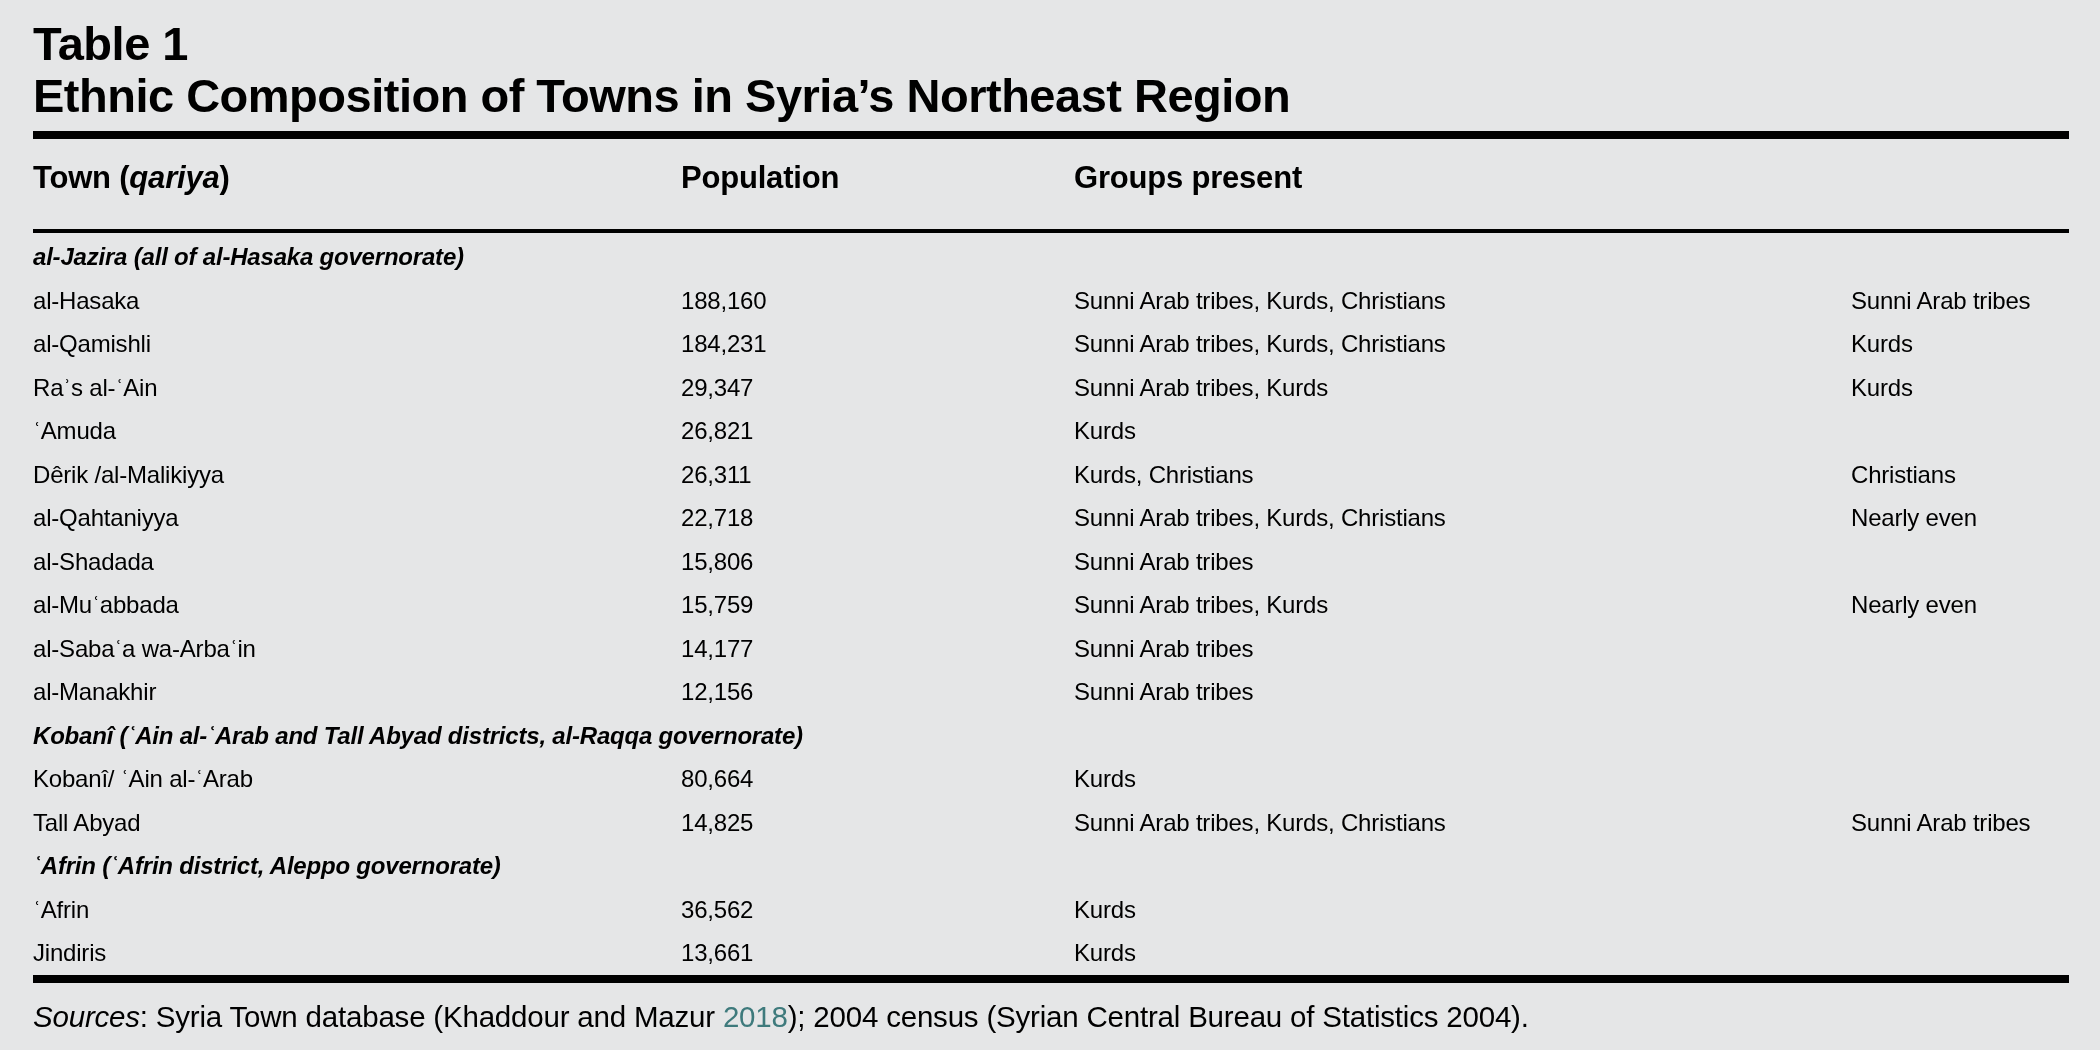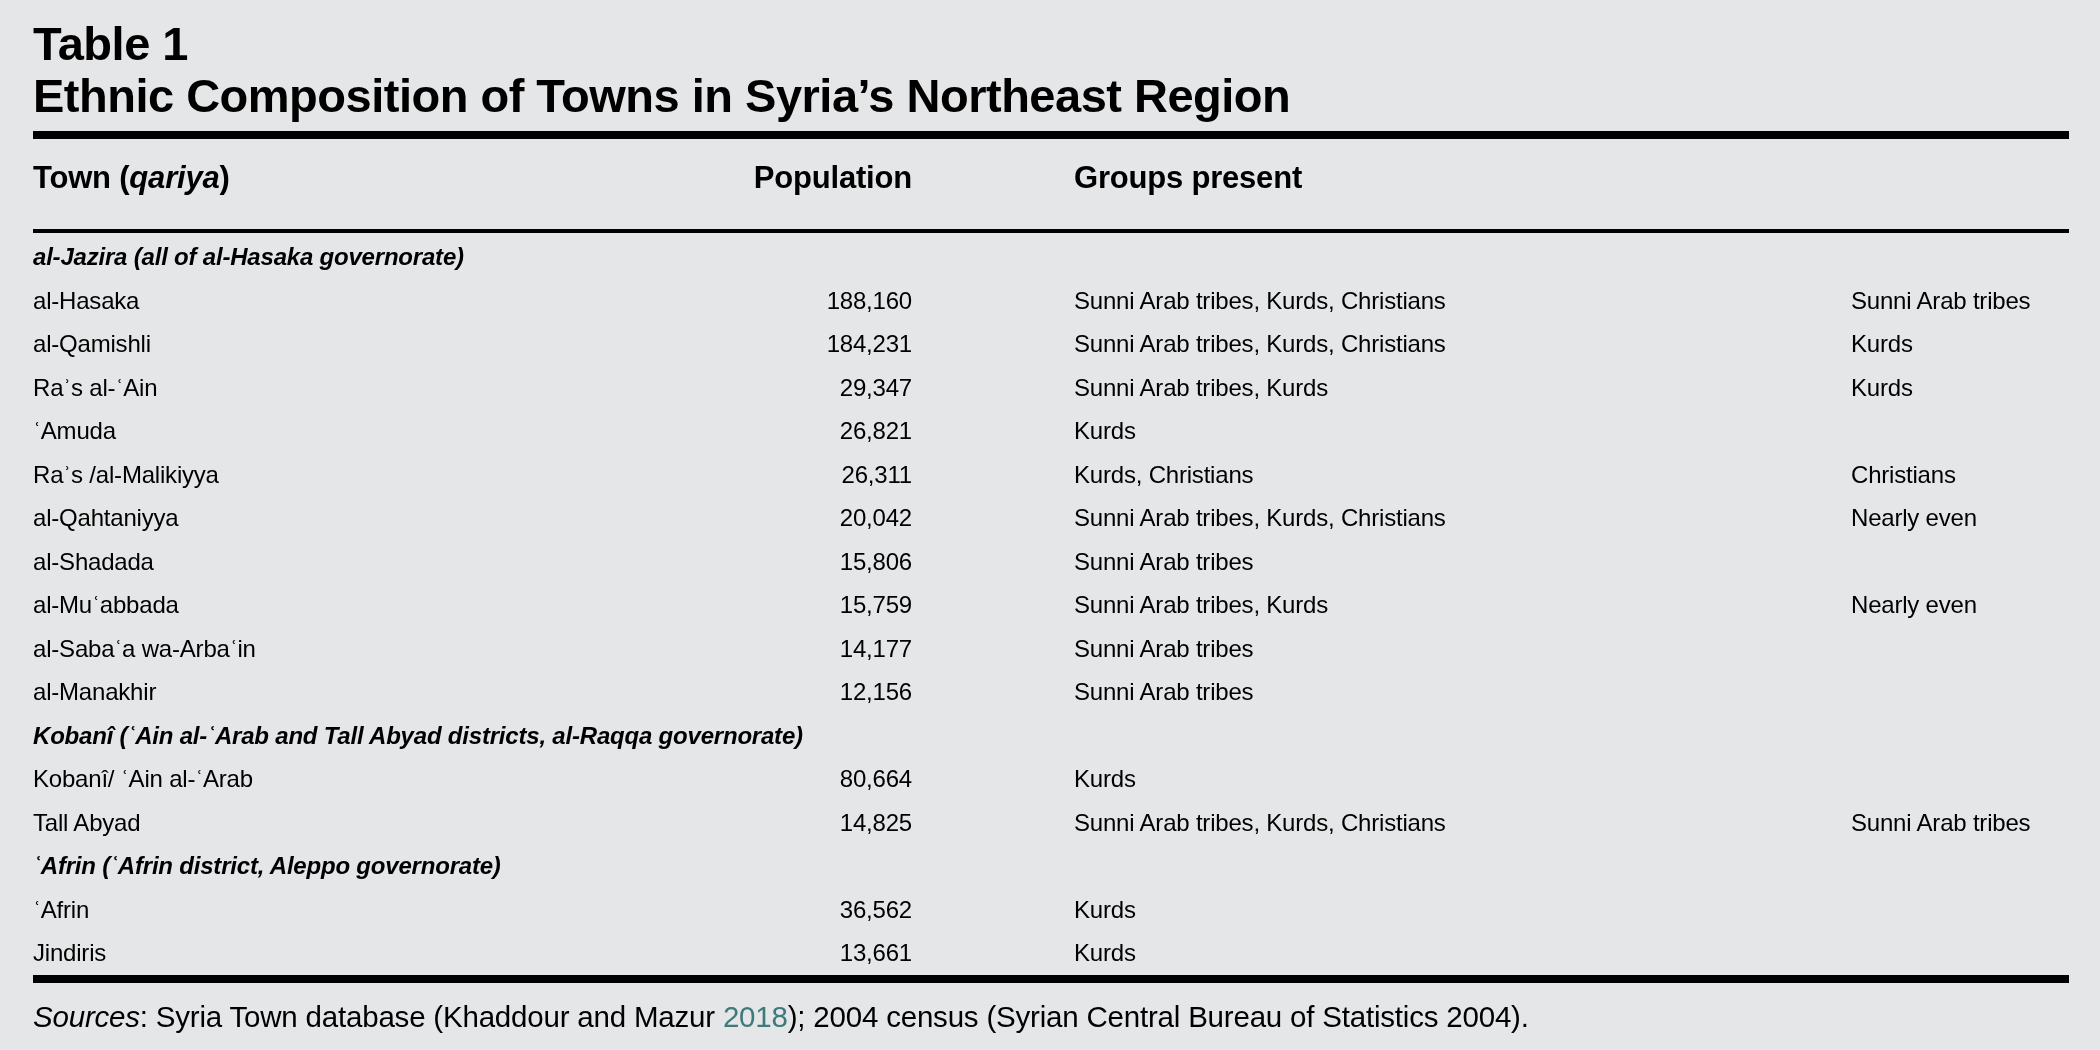--- a/index.html
+++ b/index.html
@@ -25,21 +25,21 @@
   .rule { background: #000000; width: 100%; }
   .rule.thick { height: 8px; }
   .rule.thin  { height: 4px; }
   .top-rule { margin-top: 9px; }
   .grid {
     display: grid;
     grid-template-columns: 620px 231px 883px 302px;
     width: 2036px;
     gap: 28px;
   }
-  .c2 { text-align: right; }
+  .c2 { }
   .c3 { padding-left: 134px; }
   .header-row {
     height: 90px;
     align-items: center;
     font-size: 31px;
     font-weight: 700;
   }
   .header-row .hcell { position: relative; top: -6px; }
   .body-rows { padding-top: 2px; }
   .body-rows .grid { line-height: 43.5px; font-size: 24px; }
@@ -103,29 +103,29 @@
   </div>
 
   <div class="grid data-row">
     <div class="c1">ʿAmuda</div>
     <div class="c2">26,821</div>
     <div class="c3">Kurds</div>
     <div class="c4"></div>
   </div>
 
   <div class="grid data-row">
-    <div class="c1">Raʾs /al-Malikiyya</div>
+    <div class="c1">Dêrik /al-Malikiyya</div>
     <div class="c2">26,311</div>
     <div class="c3">Kurds, Christians</div>
     <div class="c4">Christians</div>
   </div>
 
   <div class="grid data-row">
     <div class="c1">al-Qahtaniyya</div>
-    <div class="c2">20,042</div>
+    <div class="c2">22,718</div>
     <div class="c3">Sunni Arab tribes, Kurds, Christians</div>
     <div class="c4">Nearly even</div>
   </div>
 
   <div class="grid data-row">
     <div class="c1">al-Shadada</div>
     <div class="c2">15,806</div>
     <div class="c3">Sunni Arab tribes</div>
     <div class="c4"></div>
   </div>

